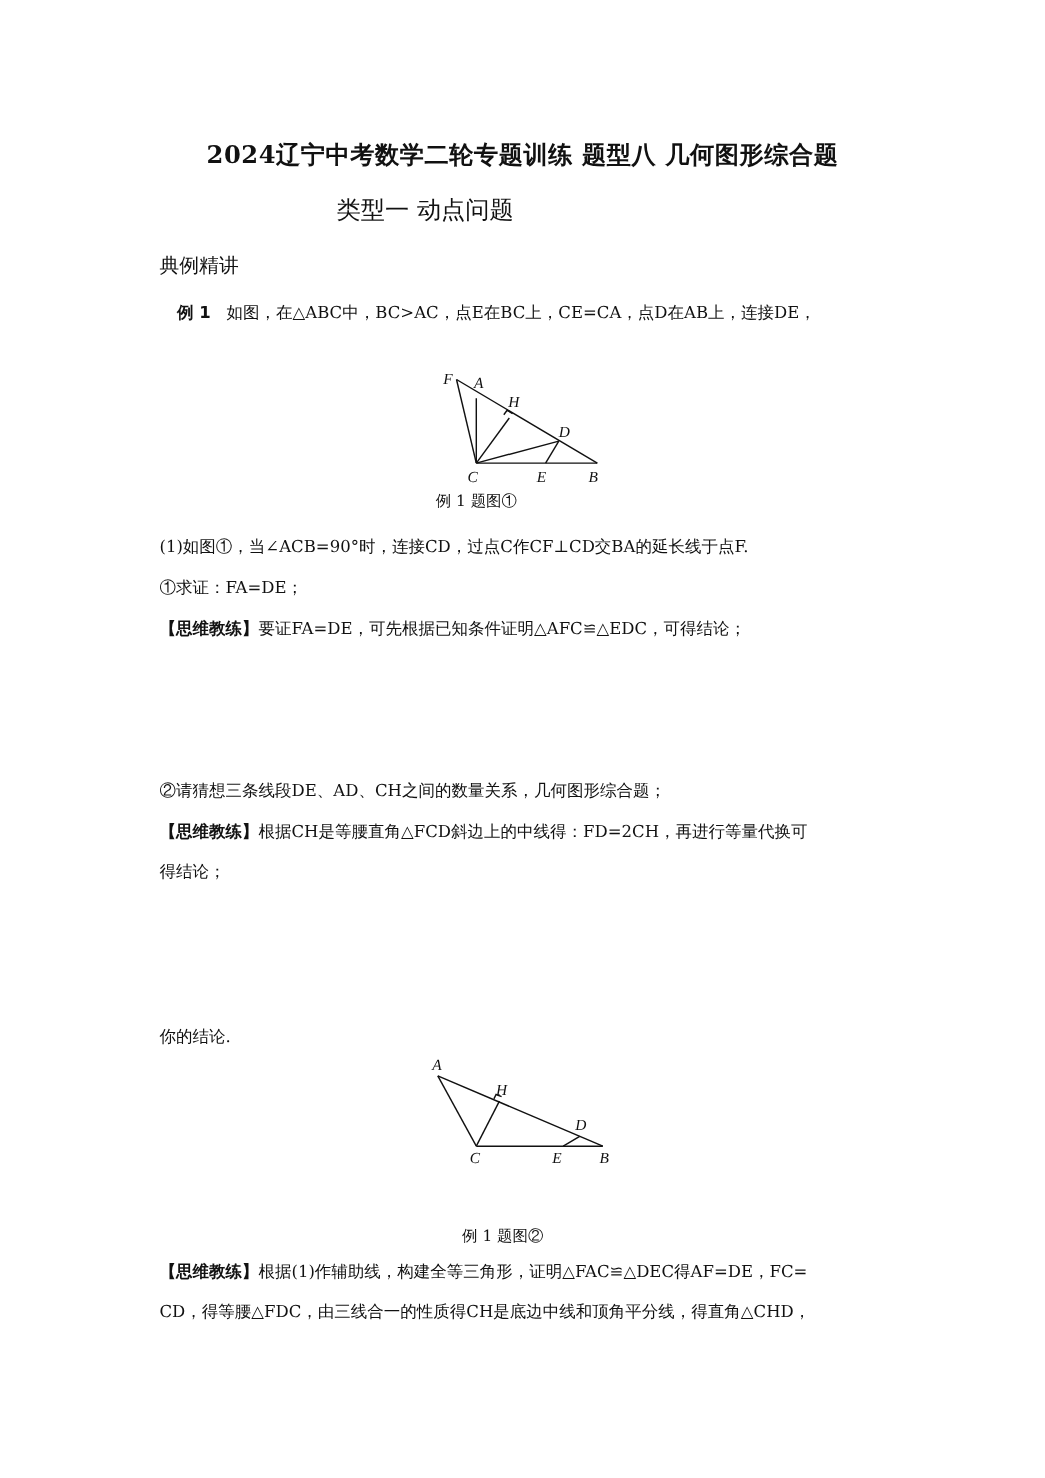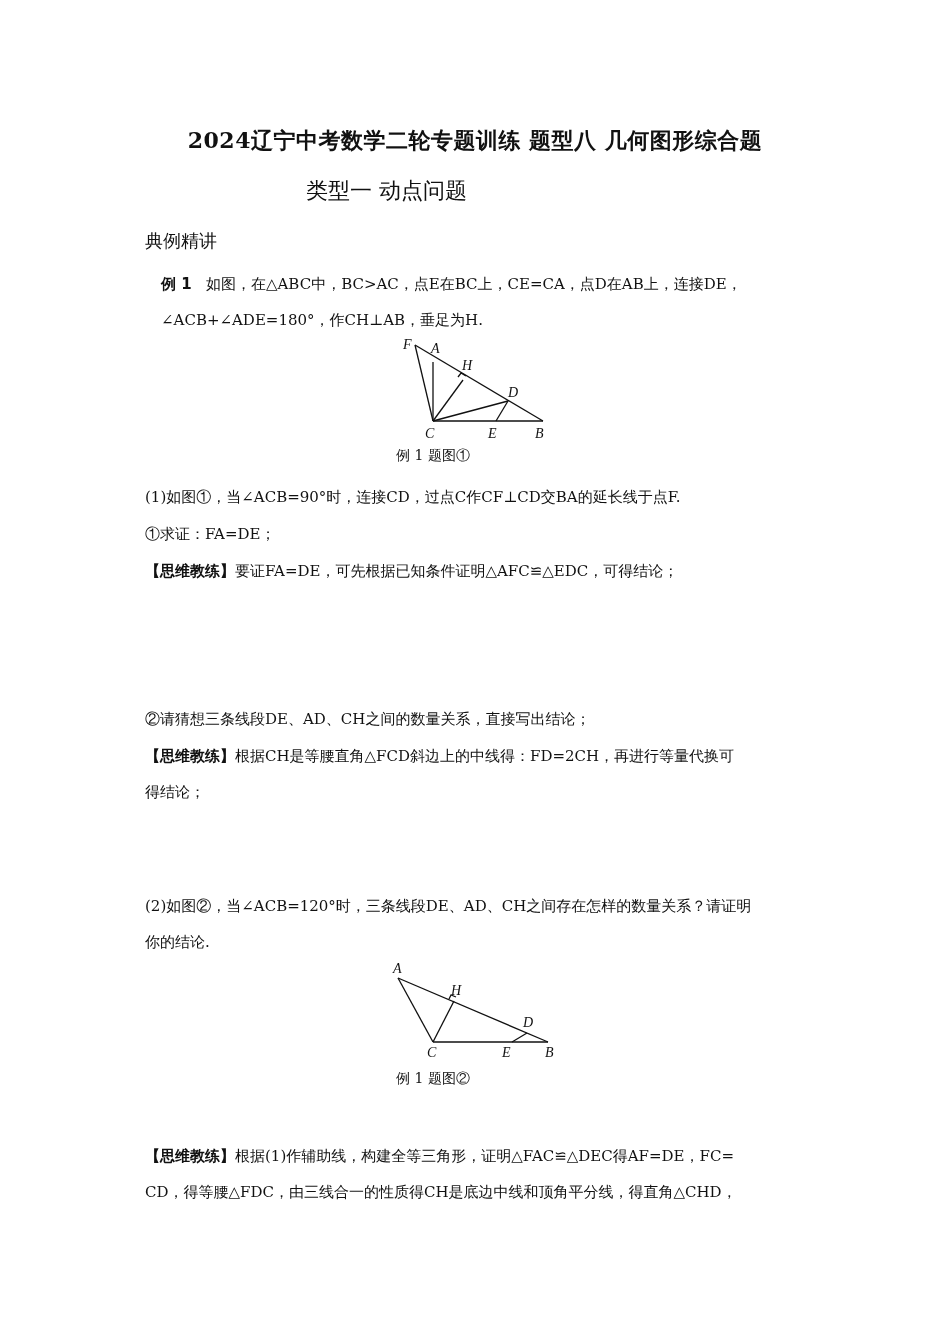--- a/index.html
+++ b/index.html
@@ -37,21 +37,20 @@
 </head>
 <body>
 
 <div class="abs title">2024辽宁中考数学二轮专题训练 题型八 几何图形综合题</div>
 <div class="abs subtitle">类型一 动点问题</div>
 <div class="abs section">典例精讲</div>
 
 <div class="abs para" style="top:266px;margin-left:16px;">
   <span class="b">例 1</span>&nbsp;&nbsp;
   <span>如图，在△ABC中，BC&gt;AC，点E在BC上，CE=CA，点D在AB上，连接DE，</span><br>
-  <span>∠ACB+∠ADE=180°，作CH⊥AB，垂足为H.</span>
 </div>
 
 <svg class="abs" style="left:395px; top:335px;" width="160" height="110">
   <g stroke="#111" stroke-width="1.3" fill="none">
     <line x1="20" y1="10" x2="148" y2="86"></line>
     <line x1="20" y1="10" x2="38" y2="86"></line>
     <line x1="38" y1="27" x2="38" y2="86"></line>
     <line x1="38" y1="86" x2="148" y2="86"></line>
     <line x1="38" y1="86" x2="68" y2="45"></line>
     <line x1="38" y1="86" x2="113" y2="66"></line>
@@ -67,45 +66,45 @@
   <text x="140" y="103">B</text>
 </svg>
 <div class="abs caption" style="top:447px;">例 1 题图①</div>
 
 <div class="abs para" style="top:479px;">(1)如图①，当∠ACB=90°时，连接CD，过点C作CF⊥CD交BA的延长线于点F.</div>
 <div class="abs para" style="top:516px;">①求证：FA=DE；</div>
 <div class="abs para" style="top:553px;">
   <span class="hint">【思维教练】</span><span>要证FA=DE，可先根据已知条件证明△AFC≌△EDC，可得结论；</span>
 </div>
 
-<div class="abs para" style="top:701px;">②请猜想三条线段DE、AD、CH之间的数量关系，直接写出结论；</div>
+<div class="abs para" style="top:701px;">②请猜想三条线段DE、AD、CH之间的数量关系，几何图形综合题；</div>
 <div class="abs para" style="top:738px;">
   <span class="hint">【思维教练】</span><span>根据CH是等腰直角△FCD斜边上的中线得：FD=2CH，再进行等量代换可</span><br>
   <span>得结论；</span>
 </div>
 
 <div class="abs para" style="top:888px;">
-  <span>(2)如图②，当∠ACB=120°时，三条线段DE、AD、CH之间存在怎样的数量关系？请证明</span><br>
+  <br>
   <span>你的结论.</span>
 </div>
 
 <svg class="abs" style="left:385px; top:958px;" width="185" height="105">
   <g stroke="#111" stroke-width="1.3" fill="none">
     <line x1="13" y1="20" x2="163" y2="84"></line>
     <line x1="13" y1="20" x2="48" y2="84"></line>
     <line x1="48" y1="84" x2="163" y2="84"></line>
     <line x1="48" y1="84" x2="69" y2="43"></line>
     <line x1="142" y1="75" x2="127" y2="84"></line>
     <polyline points="64,41 66,37 71,39"></polyline>
   </g>
   <text x="8" y="15">A</text>
   <text x="66" y="37">H</text>
   <text x="138" y="69">D</text>
   <text x="42" y="99">C</text>
   <text x="117" y="99">E</text>
   <text x="160" y="99">B</text>
 </svg>
-<div class="abs caption" style="top:1070px;">例 1 题图②</div>
+<div class="abs caption" style="top:1115px;padding-left:24px;">例 1 题图②</div>
 
 <div class="abs para" style="top:1138px;">
   <span class="hint">【思维教练】</span><span>根据(1)作辅助线，构建全等三角形，证明△FAC≌△DEC得AF=DE，FC=</span><br>
   <span>CD，得等腰△FDC，由三线合一的性质得CH是底边中线和顶角平分线，得直角△CHD，</span>
 </div>
 
 </body></html>

